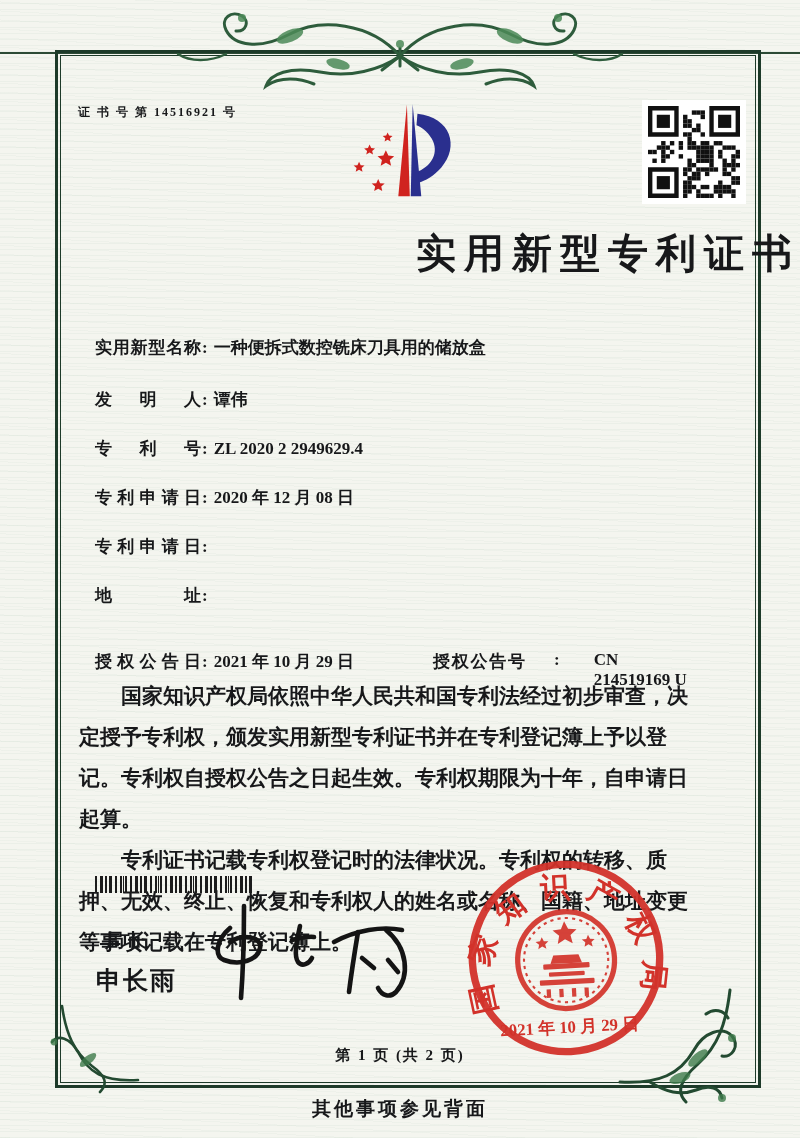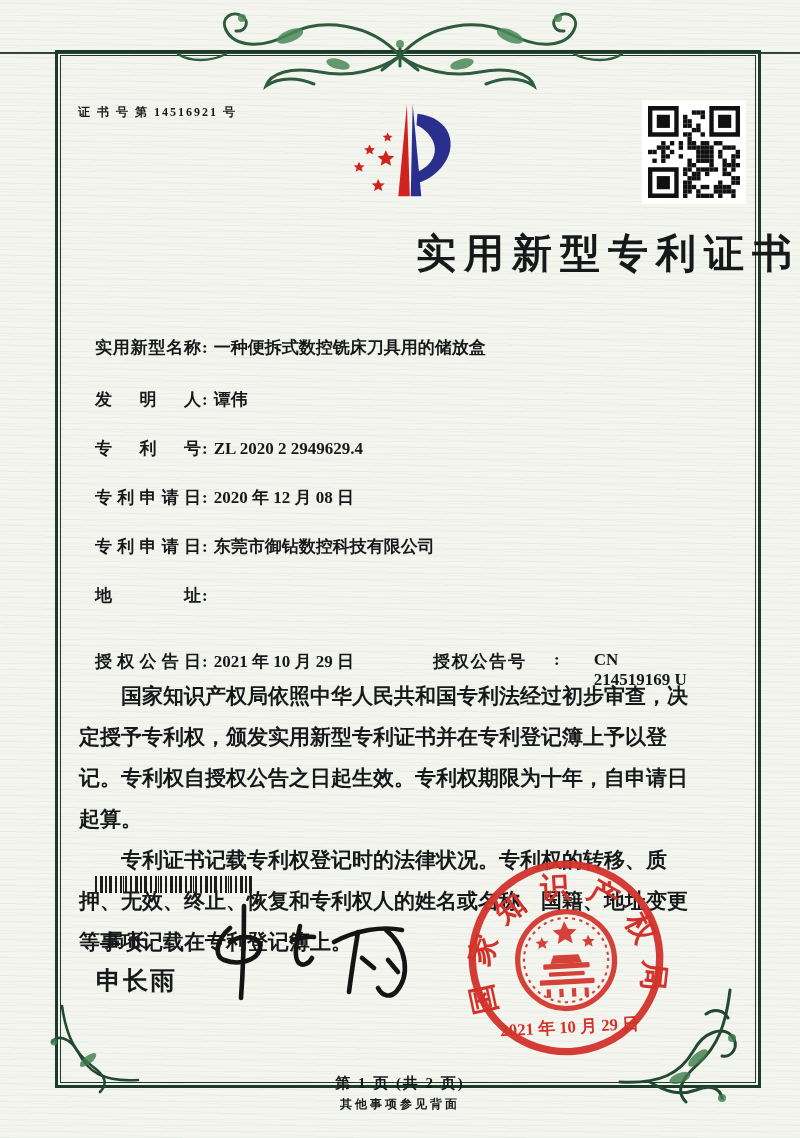--- a/index.html
+++ b/index.html
@@ -43,22 +43,22 @@
   .barcode{
     position:absolute;left:95px;top:876px;width:158px;height:17px;
     background:
       repeating-linear-gradient(90deg,#1c1c1c 0 2px,transparent 2px 5px),
       repeating-linear-gradient(90deg,#1c1c1c 0 1px,transparent 1px 7px);
   }
   .sig-title{position:absolute;left:96px;top:928px;font-size:19px;font-weight:700;letter-spacing:4px;margin-left:9px;}
   .sig-name{position:absolute;left:96px;top:964px;font-size:25px;font-weight:700;letter-spacing:2px;text-align:right;}
   .sig-script{position:absolute;left:196px;top:900px;width:235px;height:110px;}
   .seal{position:absolute;left:460px;top:858px;width:212px;height:200px;transform:rotate(-3deg);}
-  .page-num{position:absolute;left:0;top:1046px;width:800px;text-align:center;font-size:15px;font-weight:600;letter-spacing:2px;margin-top:28px;}
-  .back-note{position:absolute;left:0;top:1096px;width:800px;text-align:center;font-size:12px;font-weight:600;letter-spacing:3px;}
+  .page-num{position:absolute;left:0;top:1046px;width:800px;text-align:center;font-size:15px;font-weight:600;letter-spacing:2px;}
+  .back-note{position:absolute;left:0;top:1096px;width:800px;text-align:center;font-size:19px;font-weight:600;letter-spacing:3px;}
 </style>
 </head>
 <body>
 
 <div class="topline"></div>
 <div class="frame">
   <div class="frame-inner"></div>
 </div>
 
 <svg class="ornament" style="left:130px;top:4px;" width="540" height="92" viewBox="0 0 540 92">
@@ -275,21 +275,20 @@
     <span class="fvalue">ZL 2020 2 2949629.4</span>
   </div>
   <div class="frow" style="top:150px">
     <span class="flabel">专利申请日</span>
       <span class="fcolon">:</span>
     <span class="fvalue">2020 年 12 月 08 日</span>
   </div>
   <div class="frow" style="top:199px">
     <span class="flabel">专利申请日</span>
       <span class="fcolon">:</span>
-    <span class="fvalue">东莞市御钻数控科技有限公司</span>
   </div>
   <div class="frow" style="top:248px">
     <span class="flabel">地址</span>
       <span class="fcolon">:</span>
   </div>
   <div class="frow" style="top:314px;width:600px">
     <span class="flabel">授权公告日</span>
       <span class="fcolon">:</span>
     <span class="fvalue">2021 年 10 月 29 日</span>
     <span class="grant-pair">

